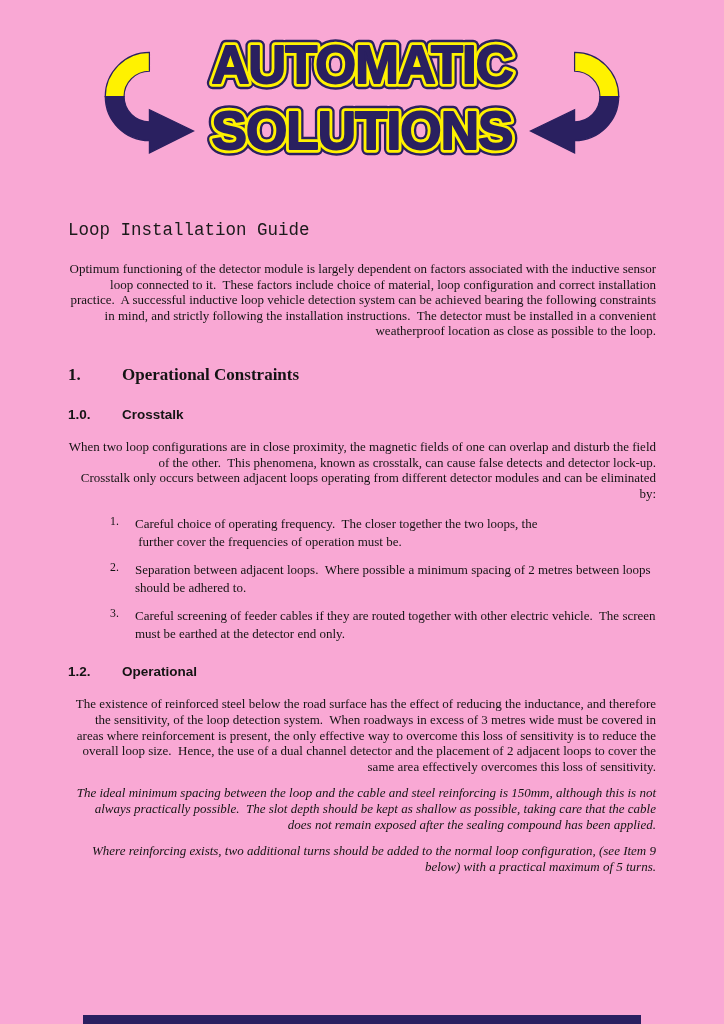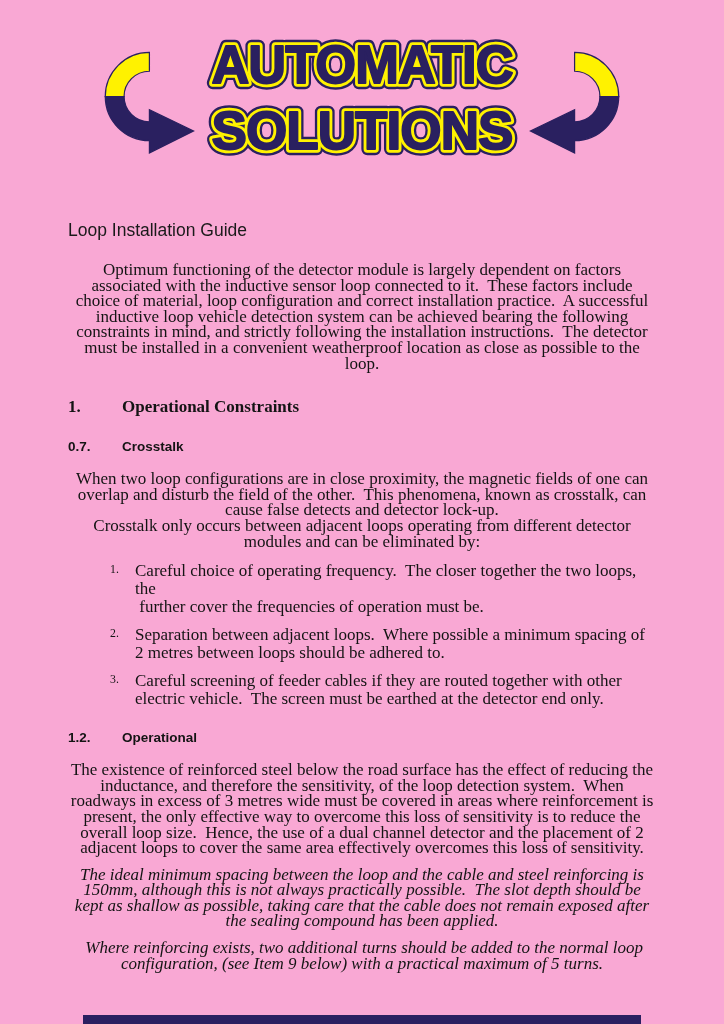--- a/index.html
+++ b/index.html
@@ -29,30 +29,30 @@
     font-size:57px;
     letter-spacing:-1px;
   }
   .lt-outline { fill:none; stroke:#2A2060; stroke-width:13; stroke-linejoin:round; }
   .lt-yellow  { fill:none; stroke:#FFF200; stroke-width:8;  stroke-linejoin:round; }
   .lt-fill    { fill:#2A2060; stroke:#2A2060; stroke-width:2; stroke-linejoin:round; }
   
   .content { margin:0 68px; }
   .doc-title {
     margin-top:48px;
-    font-family:Liberation Sans, sans-serif;
+    font-family:Liberation Mono, monospace;
     font-weight:400;
     font-size:17.5px;
     color:#1a1a1a;
   }
   .body-text {
-    font-size:17px;
+    font-size:13px;
     line-height:15.6px;
     white-space:pre-wrap;
-    text-align:center;
+    text-align:right;
   }
   .intro { margin-top:21px; }
   .h1 {
     margin-top:26px;
     font-family:"Liberation Serif", serif;
     font-weight:bold;
     font-size:17px;
     display:flex;
   }
   .h1 .num { width:54px; flex:0 0 auto; }
@@ -117,21 +117,21 @@
     <h1 class="doc-title">Loop Installation Guide</h1>
 
     <p class="body-text intro">Optimum functioning of the detector module is largely dependent on factors associated with the inductive sensor loop connected to it.  These factors include choice of material, loop configuration and correct installation practice.  A successful inductive loop vehicle detection system can be achieved bearing the following constraints in mind, and strictly following the installation instructions.  The detector must be installed in a convenient weatherproof location as close as possible to the loop.</p>
 
     <div class="h1">
       <span class="num">1.</span>
       <span>Operational Constraints</span>
     </div>
 
     <div class="h2">
-      <span class="num">0.7.</span>
+      <span class="num">1.0.</span>
       <span>Crosstalk</span>
     </div>
 
     <p class="body-text after-h">When two loop configurations are in close proximity, the magnetic fields of one can overlap and disturb the field of the other.  This phenomena, known as crosstalk, can cause false detects and detector lock-up.
 Crosstalk only occurs between adjacent loops operating from different detector modules and can be eliminated by:</p>
 
     <ol class="list">
       <li>
         <span class="li-num">1.</span>
         <span class="body-text">Careful choice of operating frequency.  The closer together the two loops, the

